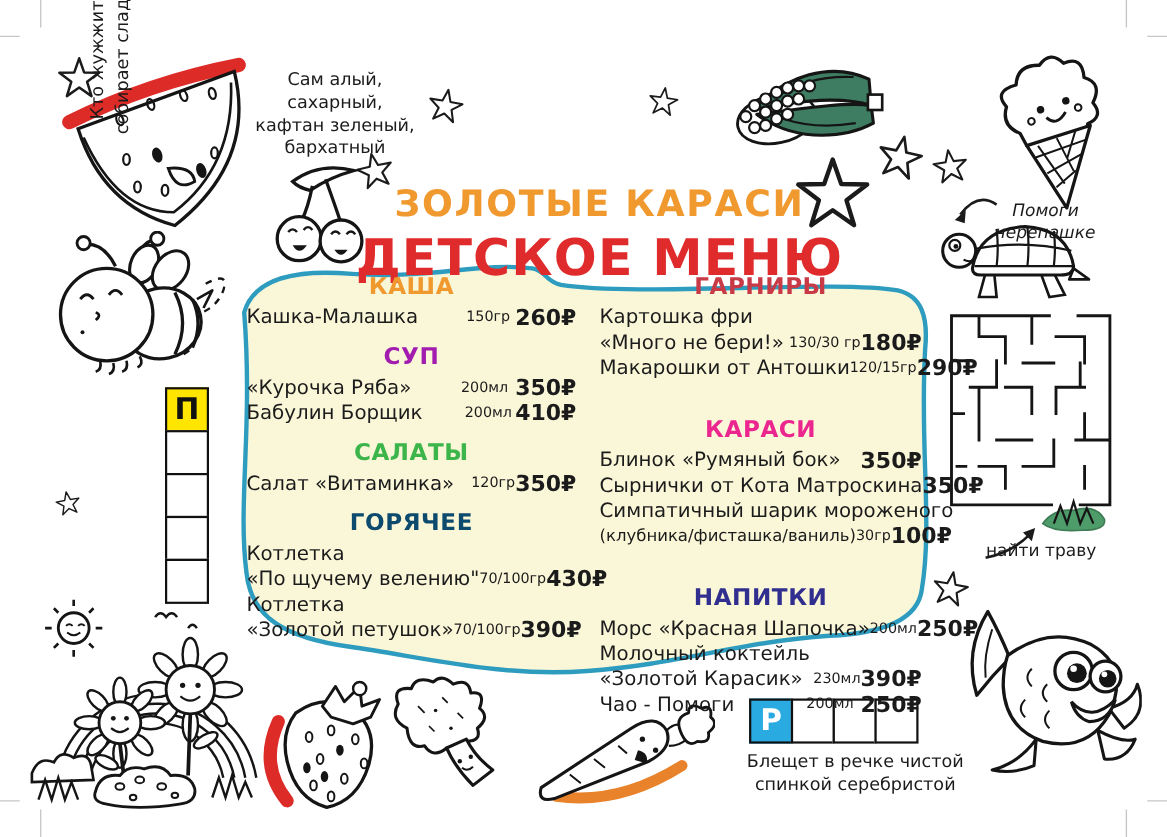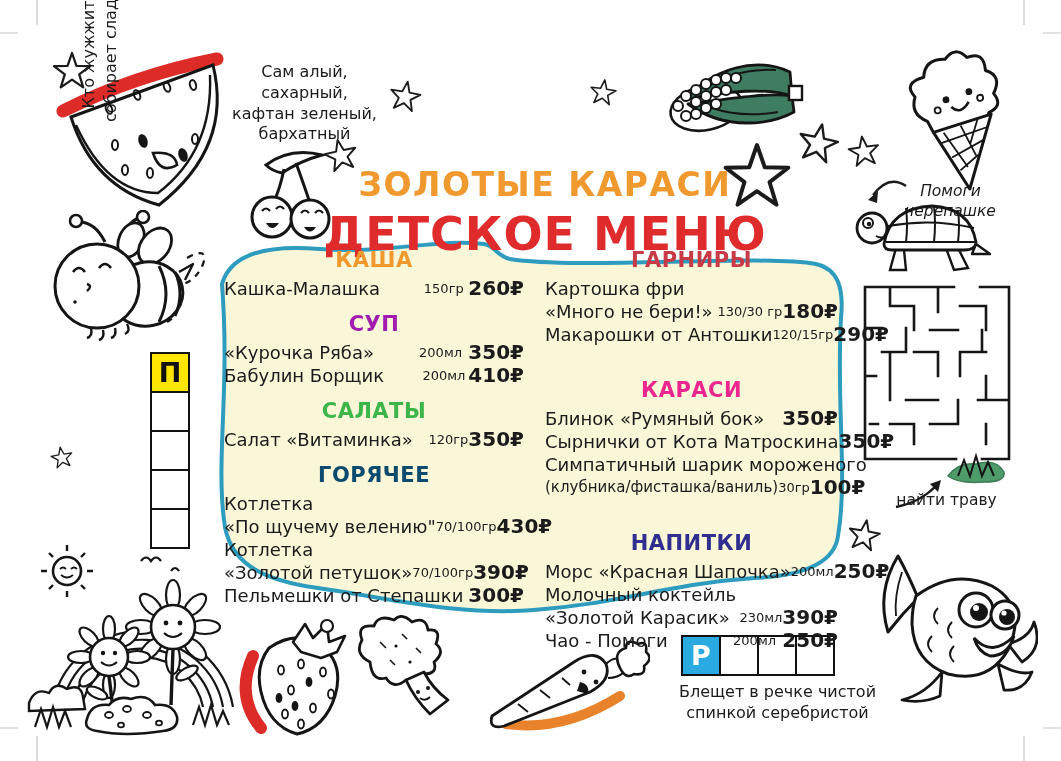--- a/index.html
+++ b/index.html
@@ -407,24 +407,20 @@
         <span class="pr">430₽</span>
       </div>
       <div class="row">
         <span class="nm">Котлетка</span>
       </div>
       <div class="row">
         <span class="nm">«Золотой петушок»</span>
         <span class="por">70/100гр</span>
         <span class="pr">390₽</span>
       </div>
-      <div class="row">
-        <span class="nm">Пельмешки от Степашки</span>
-        <span class="pr">300₽</span>
-      </div>
     </div>
   </div>
 
   <div class="menu-col right">
     <div class="sec">
       <div class="sec-title" style="color: rgb(201, 58, 71);">ГАРНИРЫ</div>
       <div class="row">
         <span class="nm">Картошка фри</span>
       </div>
       <div class="row">

